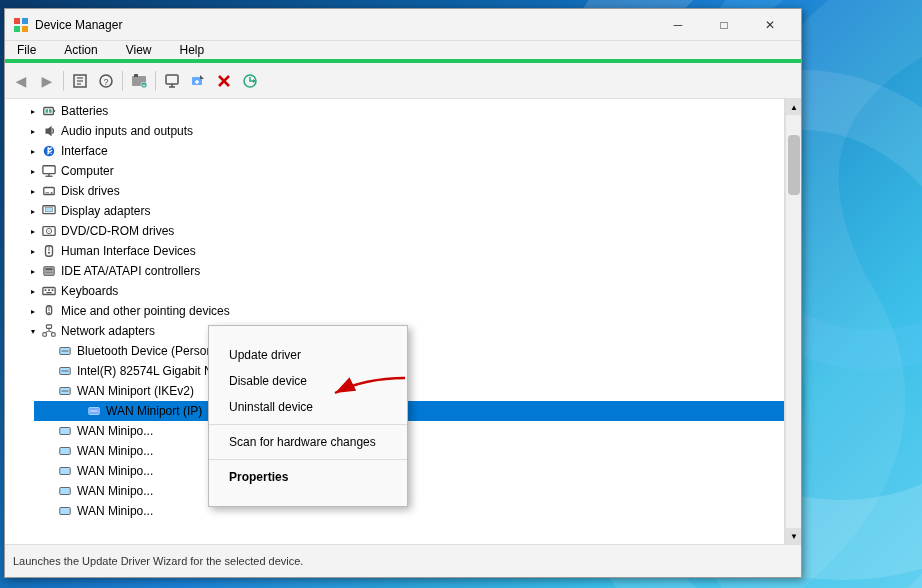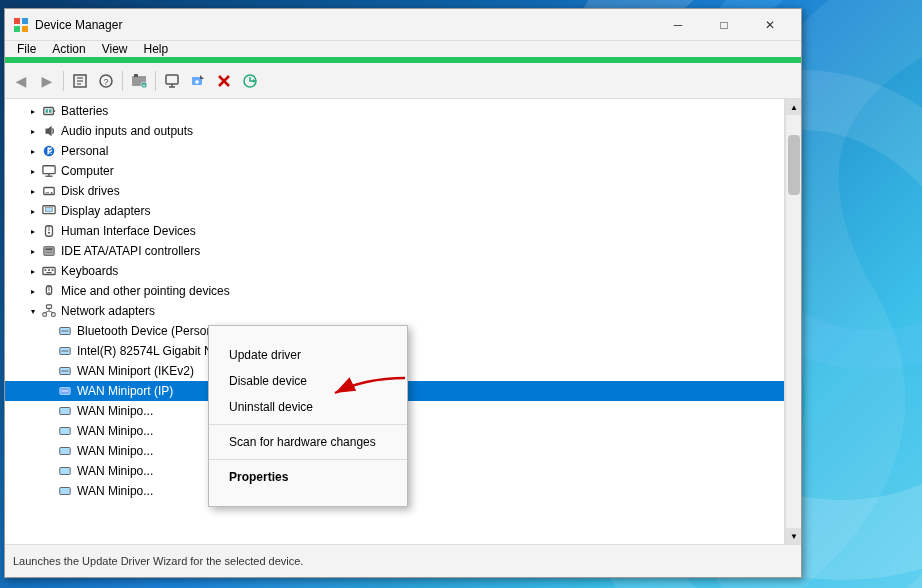--- a/index.html
+++ b/index.html
@@ -83,22 +83,23 @@
       border: none;
     }
 
     
     .menu-bar {
       height: 22px;
       background: #f3f3f3;
       display: flex;
       align-items: center;
       padding: 0 4px;
-      border-bottom: 6px solid #22c55e;
-      flex-shrink: 0;
+      border-bottom: 4px solid #22c55e;
+      flex-shrink: 0;
+      gap: 12px;
     }
     .menu-item {
       padding: 2px 8px;
       font-size: 12px;
       cursor: pointer;
       border-radius: 3px;
     }
 
     
     .toolbar {
@@ -152,21 +153,21 @@
     .tree-panel::-webkit-scrollbar-thumb { background: #c0c0c0; border-radius: 6px; border: 2px solid #f0f0f0; }
 
     .tree-item {
       display: flex;
       align-items: center;
       height: 20px;
       padding-right: 4px;
       cursor: pointer;
       white-space: nowrap;
     }
-    .tree-item.highlighted { background: #0078d4; color: #ffffff; }
+    .tree-item.highlighted { background: #0078d4; color: #000000; margin-left: 29px; }
 
     .expand-btn {
       width: 16px;
       height: 16px;
       display: flex;
       align-items: center;
       justify-content: center;
       font-size: 8px;
       flex-shrink: 0;
     }
@@ -399,21 +400,21 @@
       </div>
 
       <div class="tree-item level-1">
         <div class="expand-btn collapsed"></div>
         <div class="tree-icon">
           <svg width="14" height="14" viewBox="0 0 16 16">
             <circle cx="8" cy="8" r="6" fill="#1967d2"></circle>
             <path d="M7,4 L11,7.5 L7,11 L7,4 M7,7.5 L11,4 M7,7.5 L11,11" fill="none" stroke="#fff" stroke-width="1.5"></path>
           </svg>
         </div>
-        <span class="tree-label">Personal</span>
+        <span class="tree-label">Interface</span>
       </div>
 
       <div class="tree-item level-1">
         <div class="expand-btn collapsed"></div>
         <div class="tree-icon">
           <svg width="14" height="14" viewBox="0 0 16 16">
             <rect x="1" y="2" width="14" height="9" fill="none" stroke="#555" stroke-width="1.5" rx="1"></rect>
             <line x1="8" y1="11" x2="8" y2="14" stroke="#555" stroke-width="1.5"></line>
             <line x1="4" y1="14" x2="12" y2="14" stroke="#555" stroke-width="1.5"></line>
           </svg>
@@ -437,20 +438,31 @@
         <div class="expand-btn collapsed"></div>
         <div class="tree-icon">
           <svg width="14" height="14" viewBox="0 0 16 16">
             <rect x="1" y="2" width="14" height="9" fill="none" stroke="#555" stroke-width="1.5" rx="1"></rect>
             <rect x="4" y="4" width="8" height="5" fill="#adf" stroke="#555" stroke-width="0.5"></rect>
           </svg>
         </div>
         <span class="tree-label">Display adapters</span>
       </div>
 
+      <div class="tree-item level-1">
+        <div class="expand-btn collapsed"></div>
+        <div class="tree-icon">
+          <svg width="14" height="14" viewBox="0 0 16 16">
+            <rect x="1" y="3" width="14" height="10" rx="1" fill="none" stroke="#555" stroke-width="1.5"></rect>
+            <circle cx="8" cy="8" r="3" fill="none" stroke="#555" stroke-width="1"></circle>
+            <circle cx="8" cy="8" r="0.7" fill="#555"></circle>
+          </svg>
+        </div>
+        <span class="tree-label">DVD/CD-ROM drives</span>
+      </div>
 
       <div class="tree-item level-1">
         <div class="expand-btn collapsed"></div>
         <div class="tree-icon">
           <svg width="14" height="14" viewBox="0 0 16 16">
             <rect x="4" y="2" width="8" height="12" rx="3" fill="none" stroke="#555" stroke-width="1.5"></rect>
             <line x1="8" y1="2" x2="8" y2="8" stroke="#555" stroke-width="1"></line>
             <circle cx="8" cy="10" r="1.2" fill="#555"></circle>
           </svg>
         </div>

